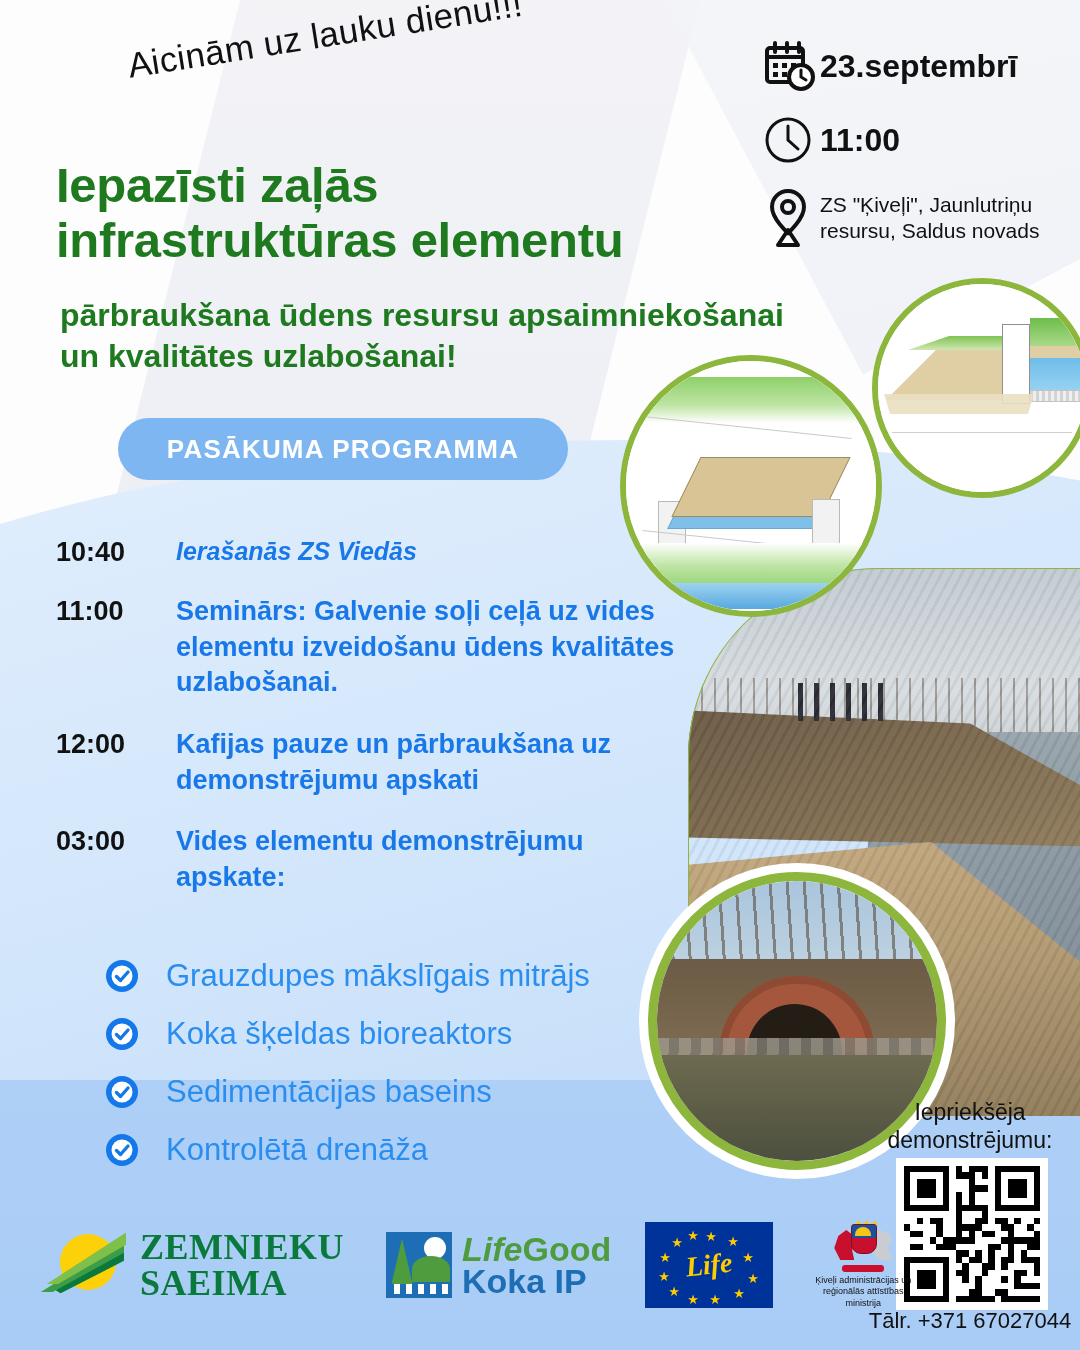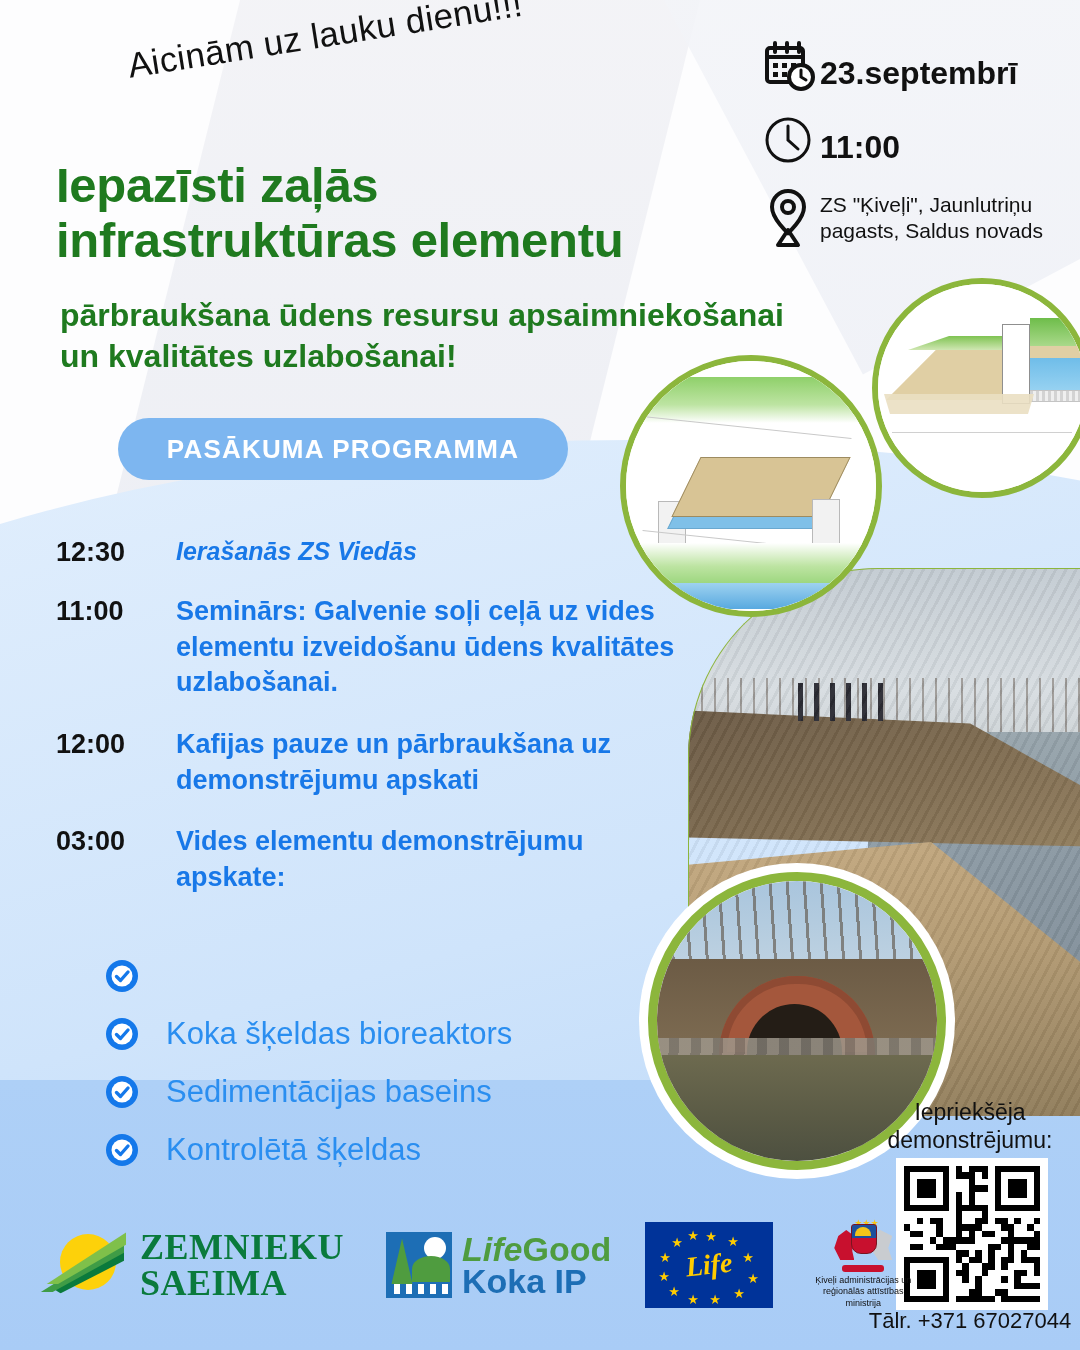--- a/index.html
+++ b/index.html
@@ -52,21 +52,21 @@
     color:#1f7a1f;letter-spacing:-.3px;
   }
   .title .l2{display:block;}
   .subtitle{
     position:absolute;left:60px;top:295px;width:800px;
     font-size:32px;line-height:1.28;font-weight:bold;color:#1f7a1f;
   }
 
   
   .meta{position:absolute;left:760px;top:40px;width:320px;}
-  .meta-row{display:flex;align-items:flex-end;margin-bottom:16px;}
+  .meta-row{display:flex;align-items:center;margin-bottom:16px;}
   .meta-row.place{align-items:flex-start;}
   .meta-ico{flex:0 0 auto;width:60px;display:flex;justify-content:center;}
   .meta-txt-b{font-size:32px;font-weight:bold;color:#111;white-space:nowrap;}
   .meta-txt{font-size:21px;line-height:1.22;color:#111;padding-top:4px;}
   .m-date{margin-bottom:22px;}
   .m-time{margin-bottom:22px;}
 
   
   .cta{
     position:absolute;left:118px;top:418px;
@@ -317,30 +317,30 @@
     <div class="meta-row place">
       <div class="meta-ico">
         <svg width="52" height="60" viewBox="0 0 52 60" aria-hidden="true">
           <path d="M24 3 a16 16 0 0 1 16 16 c0 12 -16 26 -16 26 S8 31 8 19 A16 16 0 0 1 24 3 z" fill="none" stroke="#111" stroke-width="4"></path>
           <circle cx="24" cy="19" r="6" fill="none" stroke="#111" stroke-width="4"></circle>
           <path d="M14 57 L24 42 L34 57 Z" fill="none" stroke="#111" stroke-width="4" stroke-linejoin="round"></path>
         </svg>
       </div>
       <div class="meta-txt">
         <span>ZS "Ķiveļi", Jaunlutriņu</span><br>
-        <span>pagasts, Saldus novads</span>
+        <span>resursu, Saldus novads</span>
       </div>
     </div>
   </div>
 
   <div class="cta">PASĀKUMA PROGRAMMA</div>
 
   <div class="prog">
     <div class="prog-row first">
-      <div class="prog-time">12:30</div>
+      <div class="prog-time">10:40</div>
       <div class="prog-text">Ierašanās ZS Viedās</div>
     </div>
     <div class="prog-row">
       <div class="prog-time">11:00</div>
       <div class="prog-text">Seminārs: Galvenie soļi ceļā uz vides elementu izveidošanu ūdens kvalitātes uzlabošanai.</div>
     </div>
     <div class="prog-row">
       <div class="prog-time">12:00</div>
       <div class="prog-text">Kafijas pauze un pārbraukšana uz demonstrējumu apskati</div>
     </div>
@@ -352,20 +352,21 @@
 
   <div class="bullets">
     <div class="bul">
       <span class="bul-ico">
         <svg width="36" height="36" viewBox="0 0 36 36" aria-hidden="true">
           <circle cx="18" cy="18" r="16" fill="#1478ea"></circle>
           <circle cx="18" cy="18" r="10.5" fill="#ffffff"></circle>
           <path d="M12.5 18.5 l4 4 l7.5 -8.5" stroke="#1478ea" stroke-width="3.4" fill="none" stroke-linecap="round" stroke-linejoin="round"></path>
         </svg>
       </span>
+      <span class="bul-txt">Grauzdupes mākslīgais mitrājs</span>
     </div>
     <div class="bul">
       <span class="bul-ico">
         <svg width="36" height="36" viewBox="0 0 36 36" aria-hidden="true">
           <circle cx="18" cy="18" r="16" fill="#1478ea"></circle>
           <circle cx="18" cy="18" r="10.5" fill="#ffffff"></circle>
           <path d="M12.5 18.5 l4 4 l7.5 -8.5" stroke="#1478ea" stroke-width="3.4" fill="none" stroke-linecap="round" stroke-linejoin="round"></path>
         </svg>
       </span>
       <span class="bul-txt">Koka šķeldas bioreaktors</span>
@@ -381,21 +382,21 @@
       <span class="bul-txt">Sedimentācijas baseins</span>
     </div>
     <div class="bul">
       <span class="bul-ico">
         <svg width="36" height="36" viewBox="0 0 36 36" aria-hidden="true">
           <circle cx="18" cy="18" r="16" fill="#1478ea"></circle>
           <circle cx="18" cy="18" r="10.5" fill="#ffffff"></circle>
           <path d="M12.5 18.5 l4 4 l7.5 -8.5" stroke="#1478ea" stroke-width="3.4" fill="none" stroke-linecap="round" stroke-linejoin="round"></path>
         </svg>
       </span>
-      <span class="bul-txt">Kontrolētā šķeldas</span>
+      <span class="bul-txt">Kontrolētā drenāža</span>
     </div>
   </div>
 
   <div class="photo-big">
     <div class="pb-sky"></div>
     <div class="pb-trees"></div>
     <div class="pb-water"></div>
     <div class="pb-bank"></div>
     <div class="pb-people"></div>
     <div class="pb-sand"></div>

